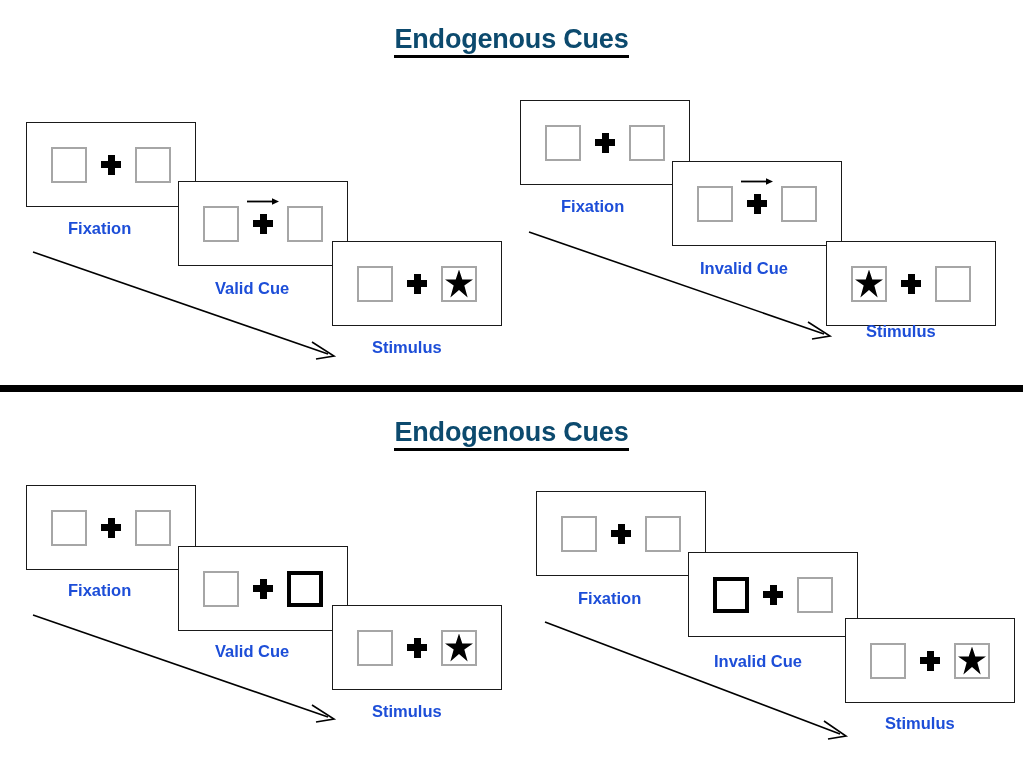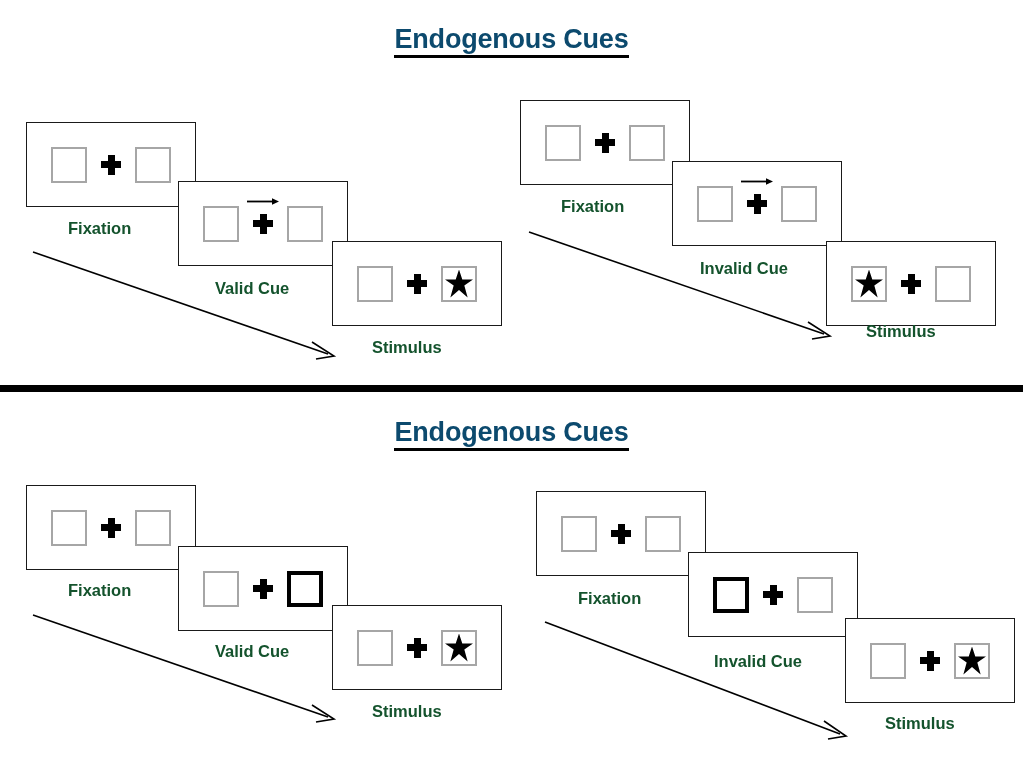--- a/index.html
+++ b/index.html
@@ -112,21 +112,21 @@
     width: 34px;
     height: 9px;
   }
 
   
   .caption {
     position: absolute;
     font-size: 16.5px;
     font-weight: bold;
     white-space: nowrap;
-    color: #14532d;
+    color: #1d4ed8;
   }
 
   
   .flow-arrow {
     position: absolute;
     pointer-events: none;
   }
 </style>
 </head>
 <body>

